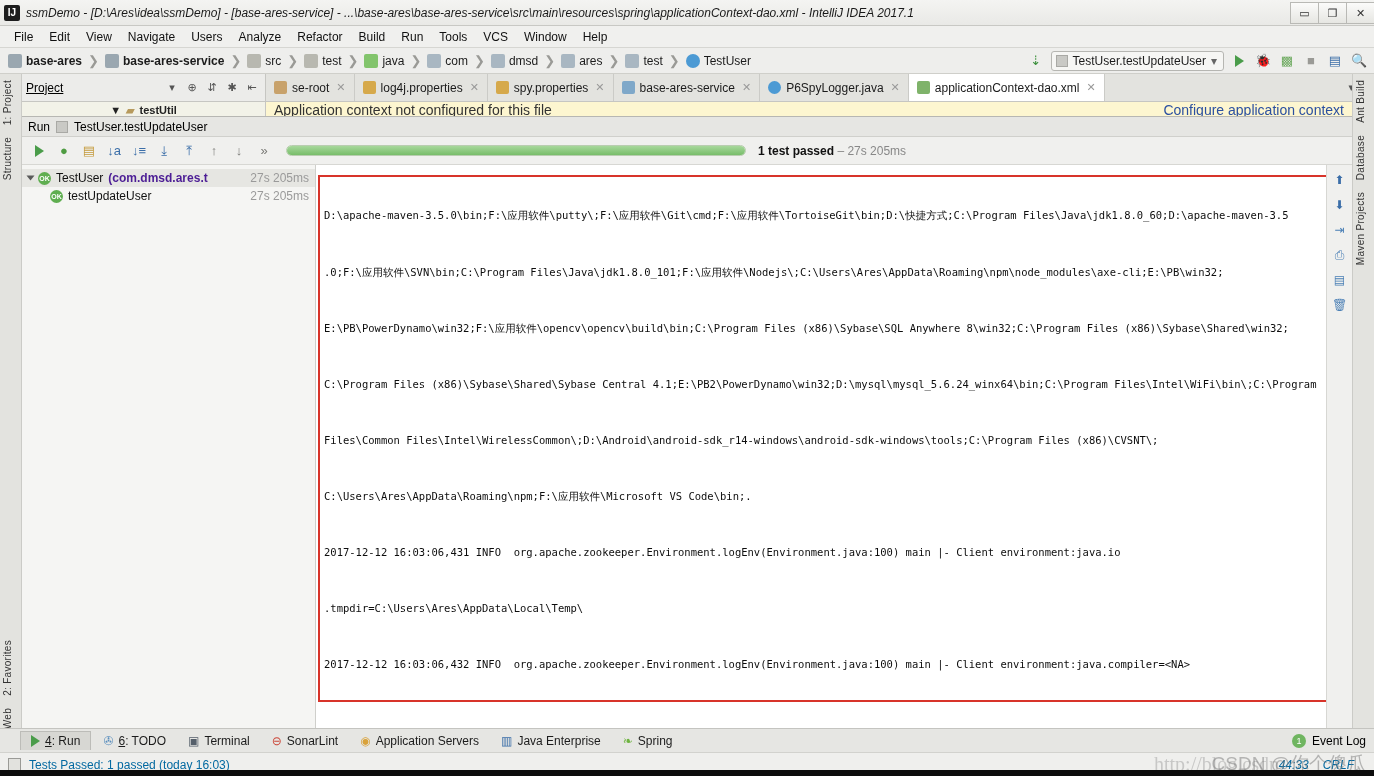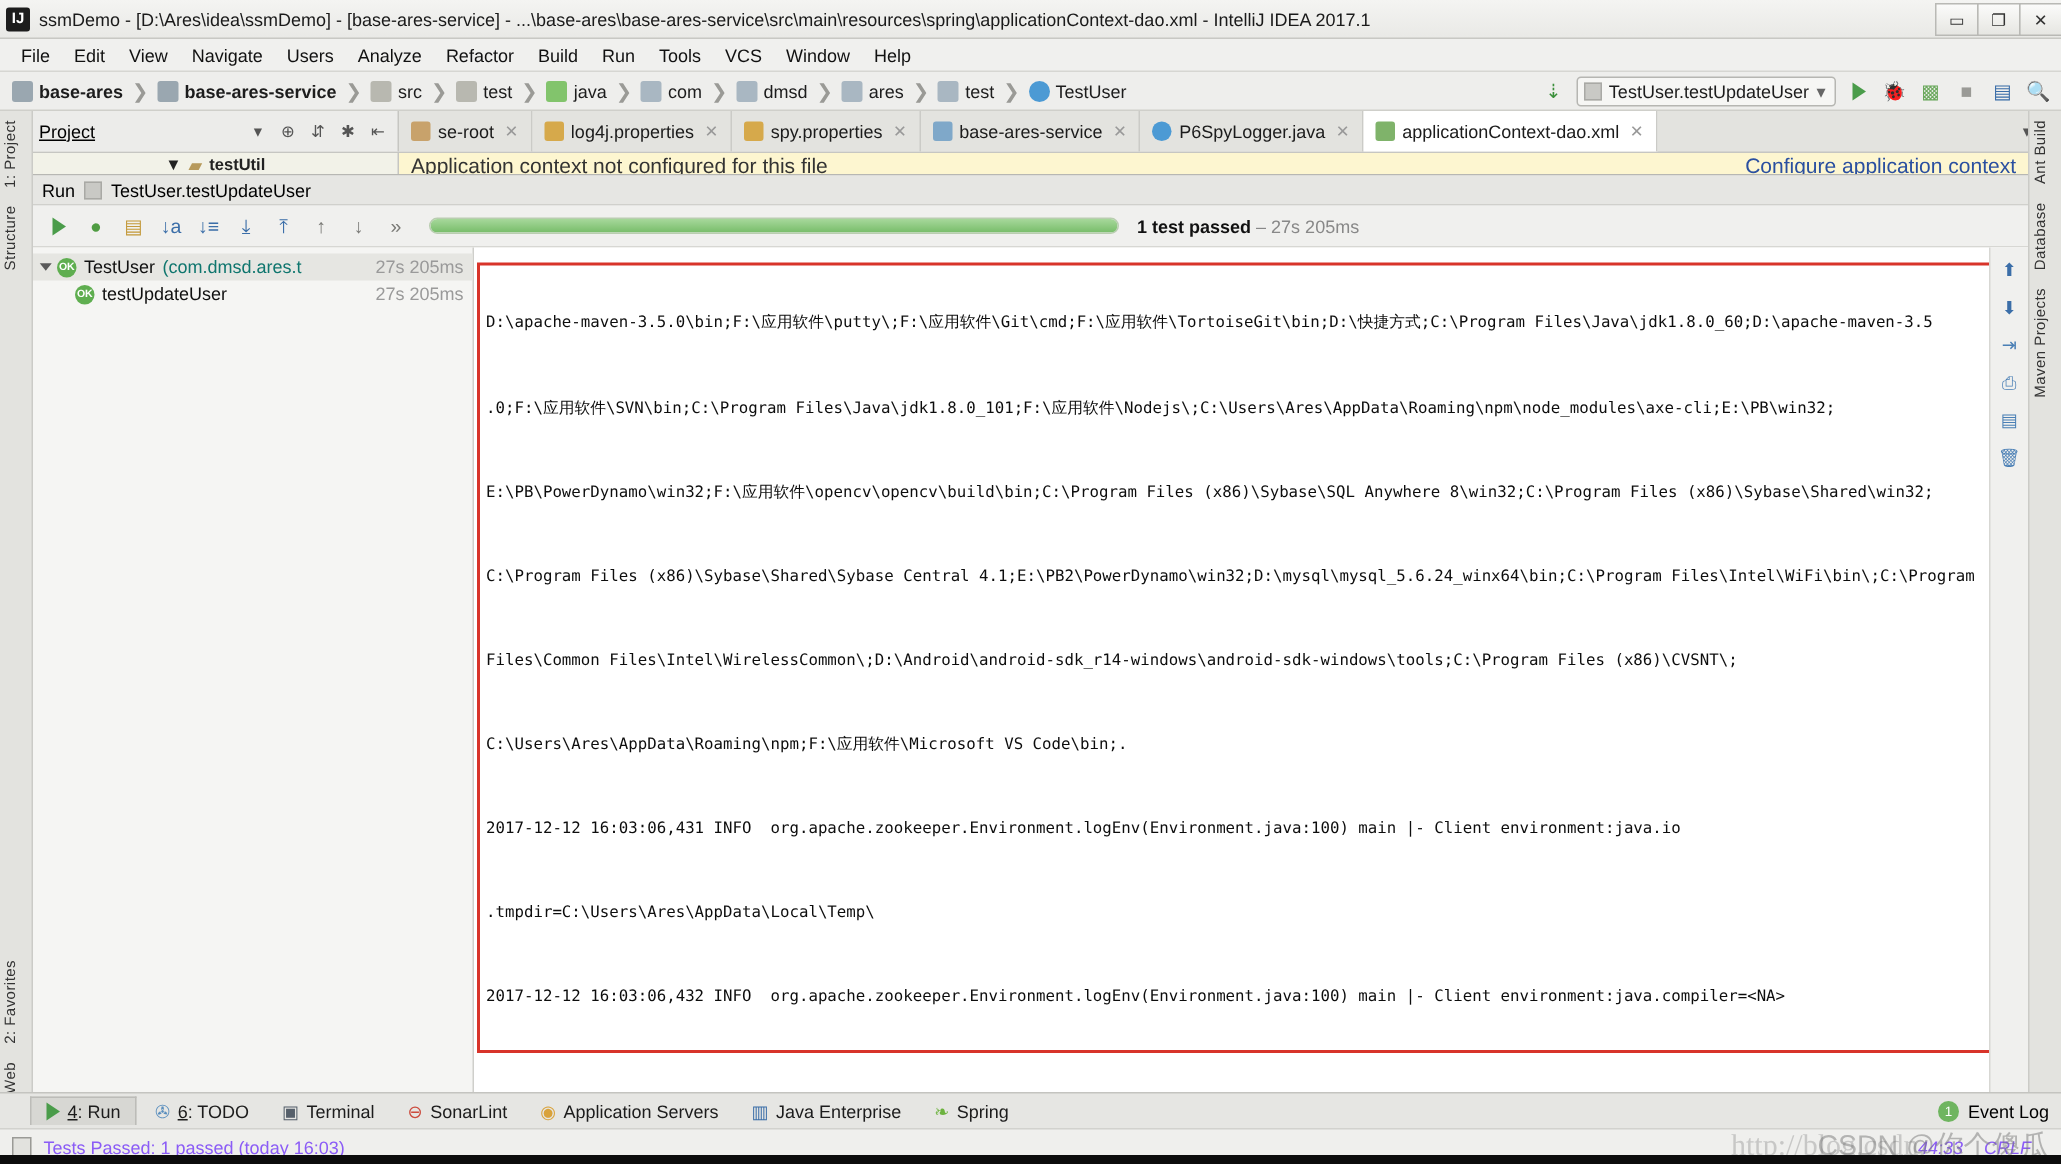--- a/index.html
+++ b/index.html
@@ -25,21 +25,21 @@
     font-size: 12px; color: #1a1a1a;
     padding-left: 4px;
   }
   .ij-logo {
     width: 16px; height: 16px; margin-right: 6px;
     background: #1d1d1d; color: #fff;
     font-size: 10px; font-weight: bold;
     display: flex; align-items: center; justify-content: center;
     border-radius: 2px;
   }
-  .title-text { white-space: nowrap; }
+  .title-text { white-space: nowrap; font-style: italic; }
   .win-btns { margin-left: auto; display: flex; height: 100%; }
   .win-btn {
     width: 29px; height: 22px; margin-top: 2px;
     border: 1px solid #b9b9b5;
     background: linear-gradient(to bottom,#fbfbfa,#e6e6e2);
     display: flex; align-items: center; justify-content: center;
     font-size: 11px; color: #333;
     margin-right: -1px;
   }
   .win-btn.close { background: linear-gradient(to bottom,#fbfbfa,#e6e6e2); }
@@ -171,21 +171,21 @@
   .trow { display:flex; align-items:center; gap:5px; padding:2px 6px; white-space:nowrap; }
   .trow.sel { background:#e6e6e2; }
   .tri-s { width:0;height:0;border-left:5px solid #5a5a5a;border-top:4px solid transparent;border-bottom:4px solid transparent; }
   .tri-s.open { transform: rotate(90deg); }
   .okic {
     width:13px;height:13px;border-radius:50%;
     background:#5fae50;color:#fff;font-size:7px;font-weight:bold;
     display:inline-flex;align-items:center;justify-content:center;
   }
   .tname { color:#111; }
-  .tpkg { color:#0f766e; }
+  .tpkg { color:#4c1d95;font-weight:bold; }
   .ttime { color:#9a9a9a; margin-left:auto; padding-left:10px; }
 
   .console-wrap { flex:1; position:relative; background:#ffffff; min-width:0; }
   .console {
     position:absolute; inset:0; overflow:hidden;
     font-family: "DejaVu Sans Mono", monospace;
     font-size: 10.5px; line-height: 18.7px;
     color:#0d0d0d; padding: 4px 8px 0 8px; white-space: pre;
   }
   .console .ln { white-space: pre; overflow:hidden; text-overflow: clip; }
@@ -215,21 +215,21 @@
   .btab u { text-decoration: underline; }
   .bright { margin-left:auto; display:flex; align-items:center; gap:6px; padding-right:8px; }
   .evt-badge {
     width:14px;height:14px;border-radius:50%;background:#6fb560;color:#fff;
     font-size:9px;display:flex;align-items:center;justify-content:center;
   }
   .statusbar {
     position:absolute; left:0; right:0; bottom:0; height:24px;
     background:#efefed; border-top:1px solid #d2d2ce;
     display:flex; align-items:center; font-size:12px; padding-left:8px; gap:8px;
-    color:#8b5cf6;
+    color:#0369a1;
   }
   .statusbar .sq2 { width:13px;height:13px;border:1px solid #9a9a96; background:#e2e2de; }
   .status-right { margin-left:auto; display:flex; gap:14px; padding-right:20px;font-style:italic; }
   .watermark {
     position:absolute; right:90px; bottom:0px; height:24px;
     display:flex; align-items:center;
     font-family:"Liberation Serif", serif; font-size:20px;
     color:rgba(150,150,150,0.45); white-space:nowrap; pointer-events:none;
   }
   .watermark2 {

